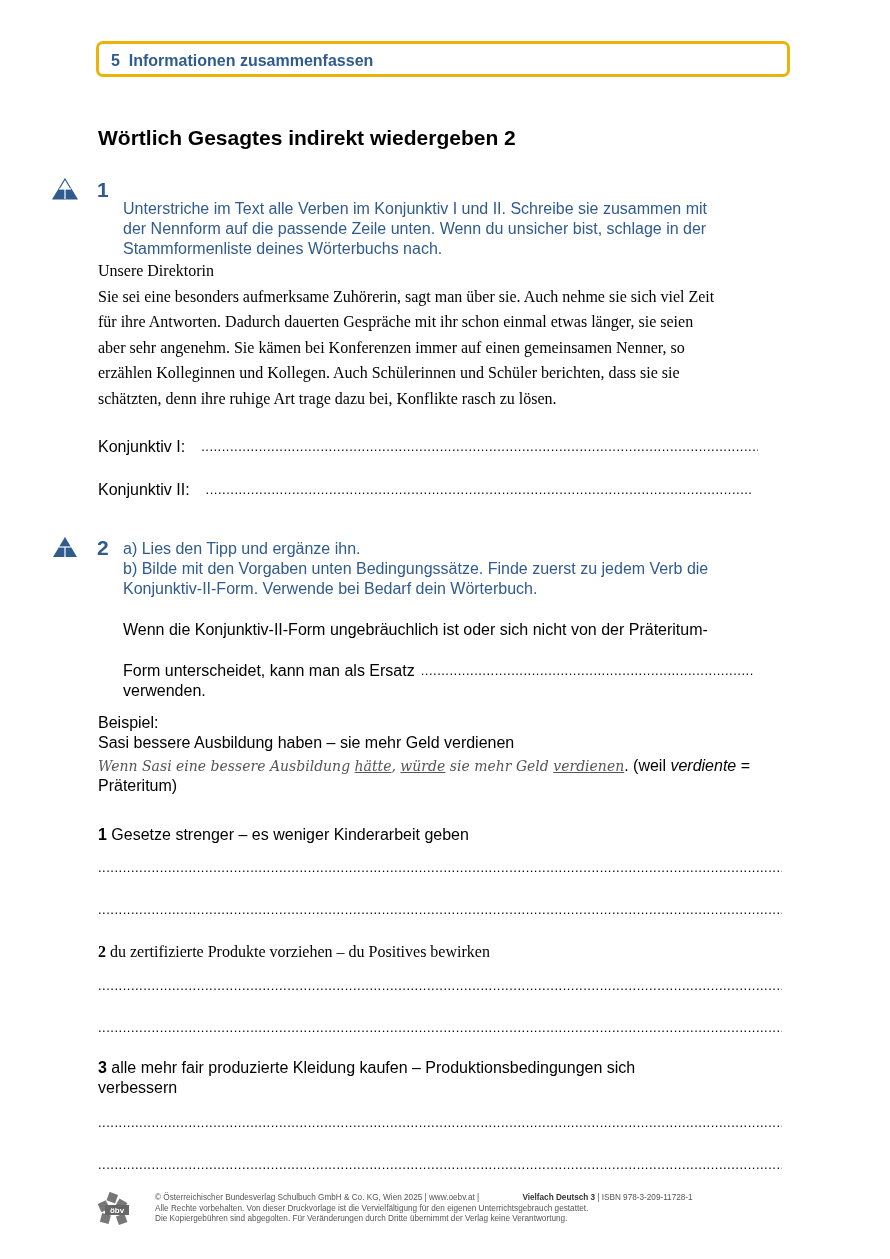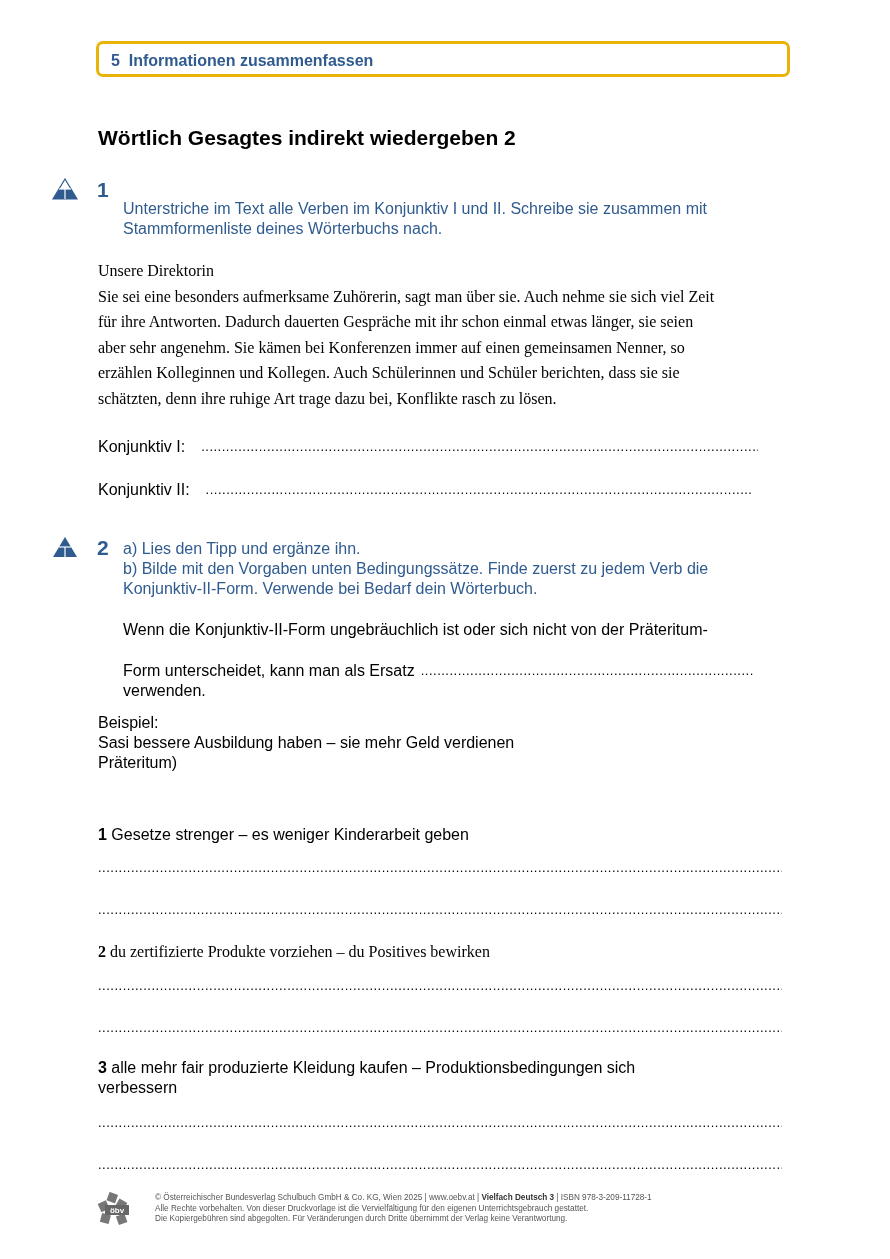--- a/index.html
+++ b/index.html
@@ -10,21 +10,21 @@
   .page-title { left: 98px; top: 126px; font-size: 21px; font-weight: bold; white-space: nowrap; }
   .task-icon { width: 26px; height: 22px; }
   .task-num { font-size: 21px; font-weight: bold; color: #2f5b8f; }
   .task-text { font-size: 16px; color: #2f5b8f; line-height: 20px; white-space: nowrap; }
   .serif { font-family: "Liberation Serif", serif; font-size: 16px; line-height: 25.5px; white-space: nowrap; }
   .sans { font-size: 16px; line-height: 20px; white-space: nowrap; gap: 12px; }
   .dots { overflow: hidden; white-space: nowrap; font-size: 13px; letter-spacing: 0.5px; color: #000; }
   .hand { font-family: "DejaVu Serif", serif; font-style: italic; font-size: 14px; color: #555; }
   .hand u { text-decoration-thickness: 1px; }
   .footer { left: 155px; top: 1193px; font-size: 8.2px; line-height: 10.5px; color: #555; white-space: nowrap; }
-  .footer b { color: #333; }
+  .footer b { color: #333; margin-left: 41px; }
   .logo { left: 97px; top: 1192px; width: 34px; height: 34px; }
 </style>
 </head>
 <body>
 
 <div class="abs chapter-box">
   <div class="abs chapter-title">
     <span>5</span>&nbsp;
     <span>Informationen zusammenfassen</span>
   </div>
@@ -34,20 +34,21 @@
 
 <svg class="abs task-icon" style="left:52px;top:178px;" viewBox="0 0 26 22">
   <polygon points="13,1 25,21 1,21" fill="none" stroke="#2f5b8f" stroke-width="1.2"></polygon>
   <polygon points="7,11 19,11 25,21 1,21" fill="#2f5b8f"></polygon>
   <line x1="13" y1="11" x2="13" y2="21" stroke="#fff" stroke-width="1.2"></line>
   <line x1="7" y1="11" x2="19" y2="11" stroke="#fff" stroke-width="1.2"></line>
 </svg>
 <div class="abs task-num" style="left:97px;top:178px;">1</div>
 <div class="abs task-text" style="left:123px;top:181px;margin-top:18px;">
   <div>Unterstriche im Text alle Verben im Konjunktiv I und II. Schreibe sie zusammen mit</div>
+  <div>der Nennform auf die passende Zeile unten. Wenn du unsicher bist, schlage in der</div>
   <div>Stammformenliste deines Wörterbuchs nach.</div>
 </div>
 
 <div class="abs serif" style="left:98px;top:258px;">
   <div>Unsere Direktorin</div>
   <div>Sie sei eine besonders aufmerksame Zuhörerin, sagt man über sie. Auch nehme sie sich viel Zeit</div>
   <div>für ihre Antworten. Dadurch dauerten Gespräche mit ihr schon einmal etwas länger, sie seien</div>
   <div>aber sehr angenehm. Sie kämen bei Konferenzen immer auf einen gemeinsamen Nenner, so</div>
   <div>erzählen Kolleginnen und Kollegen. Auch Schülerinnen und Schüler berichten, dass sie sie</div>
   <div>schätzten, denn ihre ruhige Art trage dazu bei, Konflikte rasch zu lösen.</div>
@@ -79,20 +80,23 @@
   <div style="margin-top:21px;display:flex;width:630px;">
     <span>Form unterscheidet, kann man als Ersatz</span>
     <span class="dots" style="flex:1;margin-left:6px;">..........................................................................................</span>
   </div>
   <div>verwenden.</div>
 </div>
 
 <div class="abs sans" style="left:98px;top:713px;">
   <div>Beispiel:</div>
   <div>Sasi bessere Ausbildung haben – sie mehr Geld verdienen</div>
+  <div style="margin-top:3px;">
+    <span class="hand"><span>Wenn Sasi eine bessere Ausbildung </span><u>hätte</u><span>, </span><u>würde</u><span> sie mehr Geld </span><u>verdienen</u></span><span>. (weil </span><i>verdiente</i><span> =</span>
+  </div>
   <div>Präteritum)</div>
 </div>
 
 <div class="abs sans" style="left:98px;top:825px;">
   <b>1</b><span> Gesetze strenger – es weniger Kinderarbeit geben</span>
 </div>
 <div class="abs dots" style="left:98px;top:860px;width:684px;">..................................................................................................................................................................................</div>
 <div class="abs dots" style="left:98px;top:902px;width:684px;">..................................................................................................................................................................................</div>
 
 <div class="abs sans" style="left:98px;top:942px;font-family:Liberation Serif, serif;">

